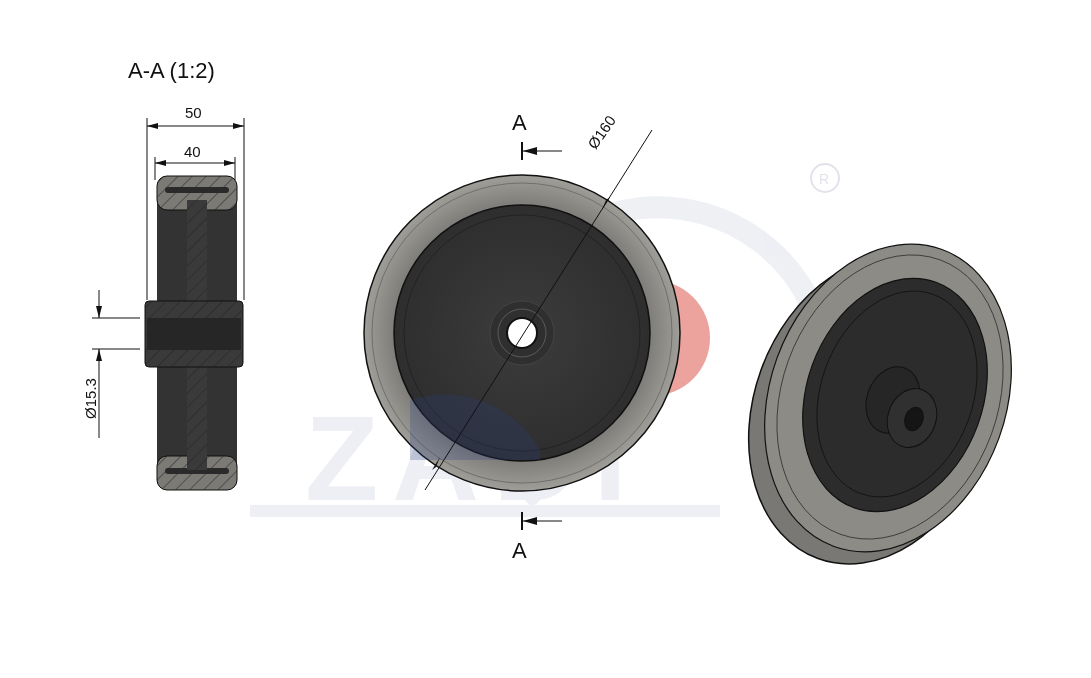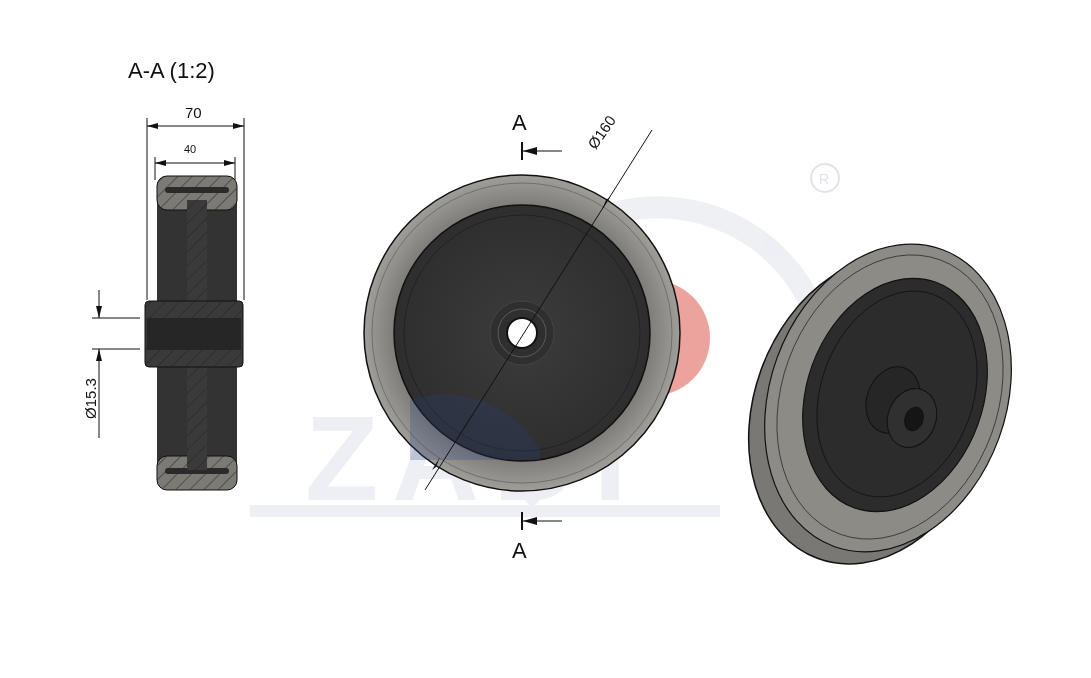--- a/index.html
+++ b/index.html
@@ -1,21 +1,21 @@
 <!DOCTYPE html>
 <html><head>
 <meta charset="utf-8">
 <style>
   html,body{margin:0;padding:0;background:#ffffff;}
   body{width:1091px;height:678px;position:relative;overflow:hidden;font-family:"Liberation Sans",sans-serif;}
   .abs{position:absolute;}
   .txt{color:#111;font-family:"Liberation Sans",sans-serif;}
   #title{left:128px;top:58px;font-size:22px;}
   #dim50{left:185px;top:104px;font-size:15px;}
-  #dim40{left:184px;top:143px;font-size:11px;}
+  #dim40{left:184px;top:143px;font-size:15px;}
   #dim153{left:70px;top:390px;font-size:15px;transform:rotate(-90deg);transform-origin:center;}
   #secA-top{left:512px;top:110px;font-size:22px;}
   #secA-bot{left:512px;top:538px;font-size:22px;}
   #dia160{left:598px;top:135px;font-size:15px;transform:rotate(-55deg);transform-origin:left bottom;}
   svg{position:absolute;left:0;top:0;}
 </style>
 </head>
 <body>
 
 <svg width="1091" height="678" viewBox="0 0 1091 678">
@@ -109,18 +109,18 @@
     <ellipse cx="890" cy="397" rx="108" ry="146" transform="rotate(20 890 397)" fill="none" stroke="#333" stroke-width="0.8"></ellipse>
     <ellipse cx="895" cy="395" rx="88" ry="120" transform="rotate(20 895 395)" fill="#2c2c2c" stroke="#111" stroke-width="1.2"></ellipse>
     <ellipse cx="897" cy="394" rx="76" ry="106" transform="rotate(20 897 394)" fill="none" stroke="#111" stroke-width="0.8"></ellipse>
     <ellipse cx="893" cy="400" rx="26" ry="34" transform="rotate(20 893 400)" fill="#262626" stroke="#111"></ellipse>
     <ellipse cx="912" cy="418" rx="24" ry="30" transform="rotate(20 912 418)" fill="#303030" stroke="#111"></ellipse>
     <ellipse cx="914" cy="419" rx="9" ry="12" transform="rotate(20 914 419)" fill="#151515" stroke="#111"></ellipse>
   </g>
 </svg>
 
 <div id="title" class="abs txt">A-A (1:2)</div>
-<div id="dim50" class="abs txt">70</div>
+<div id="dim50" class="abs txt">50</div>
 <div id="dim40" class="abs txt">40</div>
 <div id="dim153" class="abs txt">Ø15.3</div>
 <div id="secA-top" class="abs txt">A</div>
 <div id="secA-bot" class="abs txt">A</div>
 <div id="dia160" class="abs txt">Ø160</div>
 
 </body></html>

